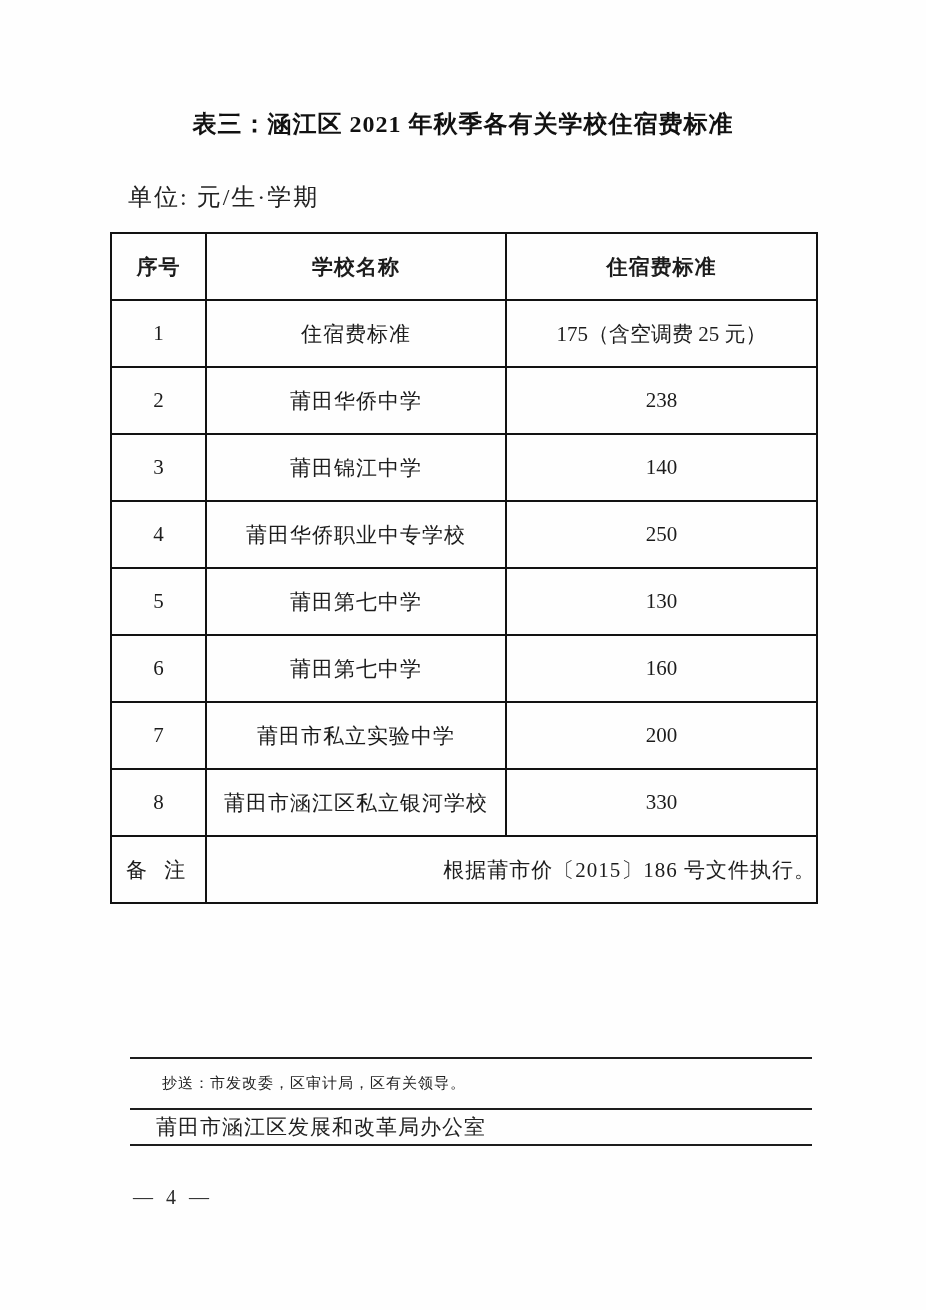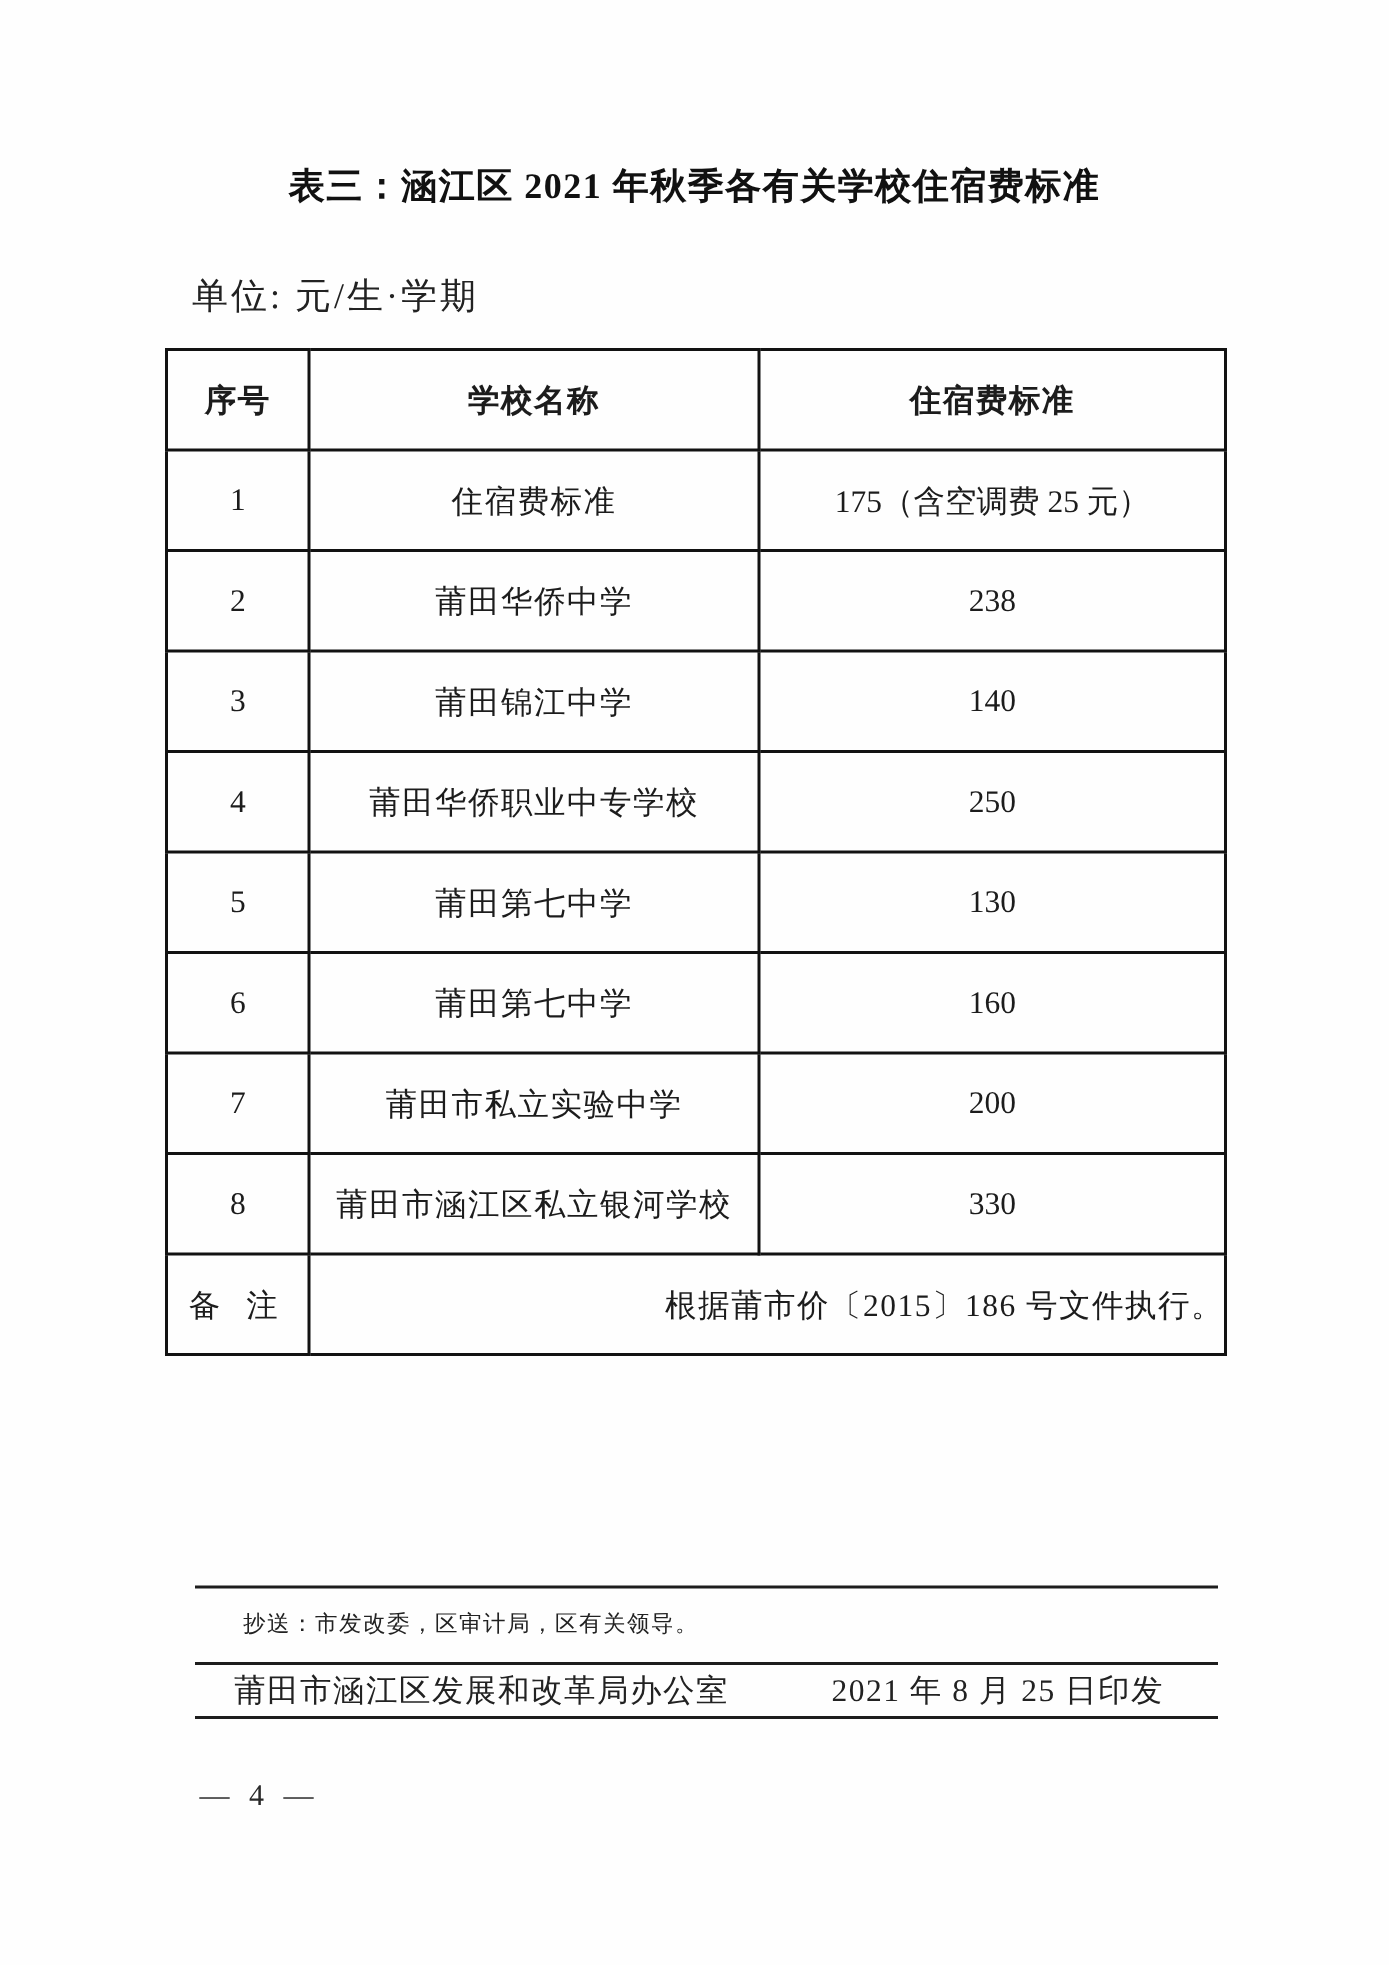--- a/index.html
+++ b/index.html
@@ -185,20 +185,19 @@
       </tr>
     </tbody>
   </table>
 
   <div class="doc-footer">
     <div class="rule"></div>
     <div class="cc-line">抄送：市发改委，区审计局，区有关领导。</div>
     <div class="rule"></div>
     <div class="issuer-line">
       <span>莆田市涵江区发展和改革局办公室</span>
-      <span>2021 年 8 月 25 日印发</span>
     </div>
     <div class="rule"></div>
   </div>
 
   <div class="page-number">— 4 —</div>
 
 </div>
 
 </body></html>

